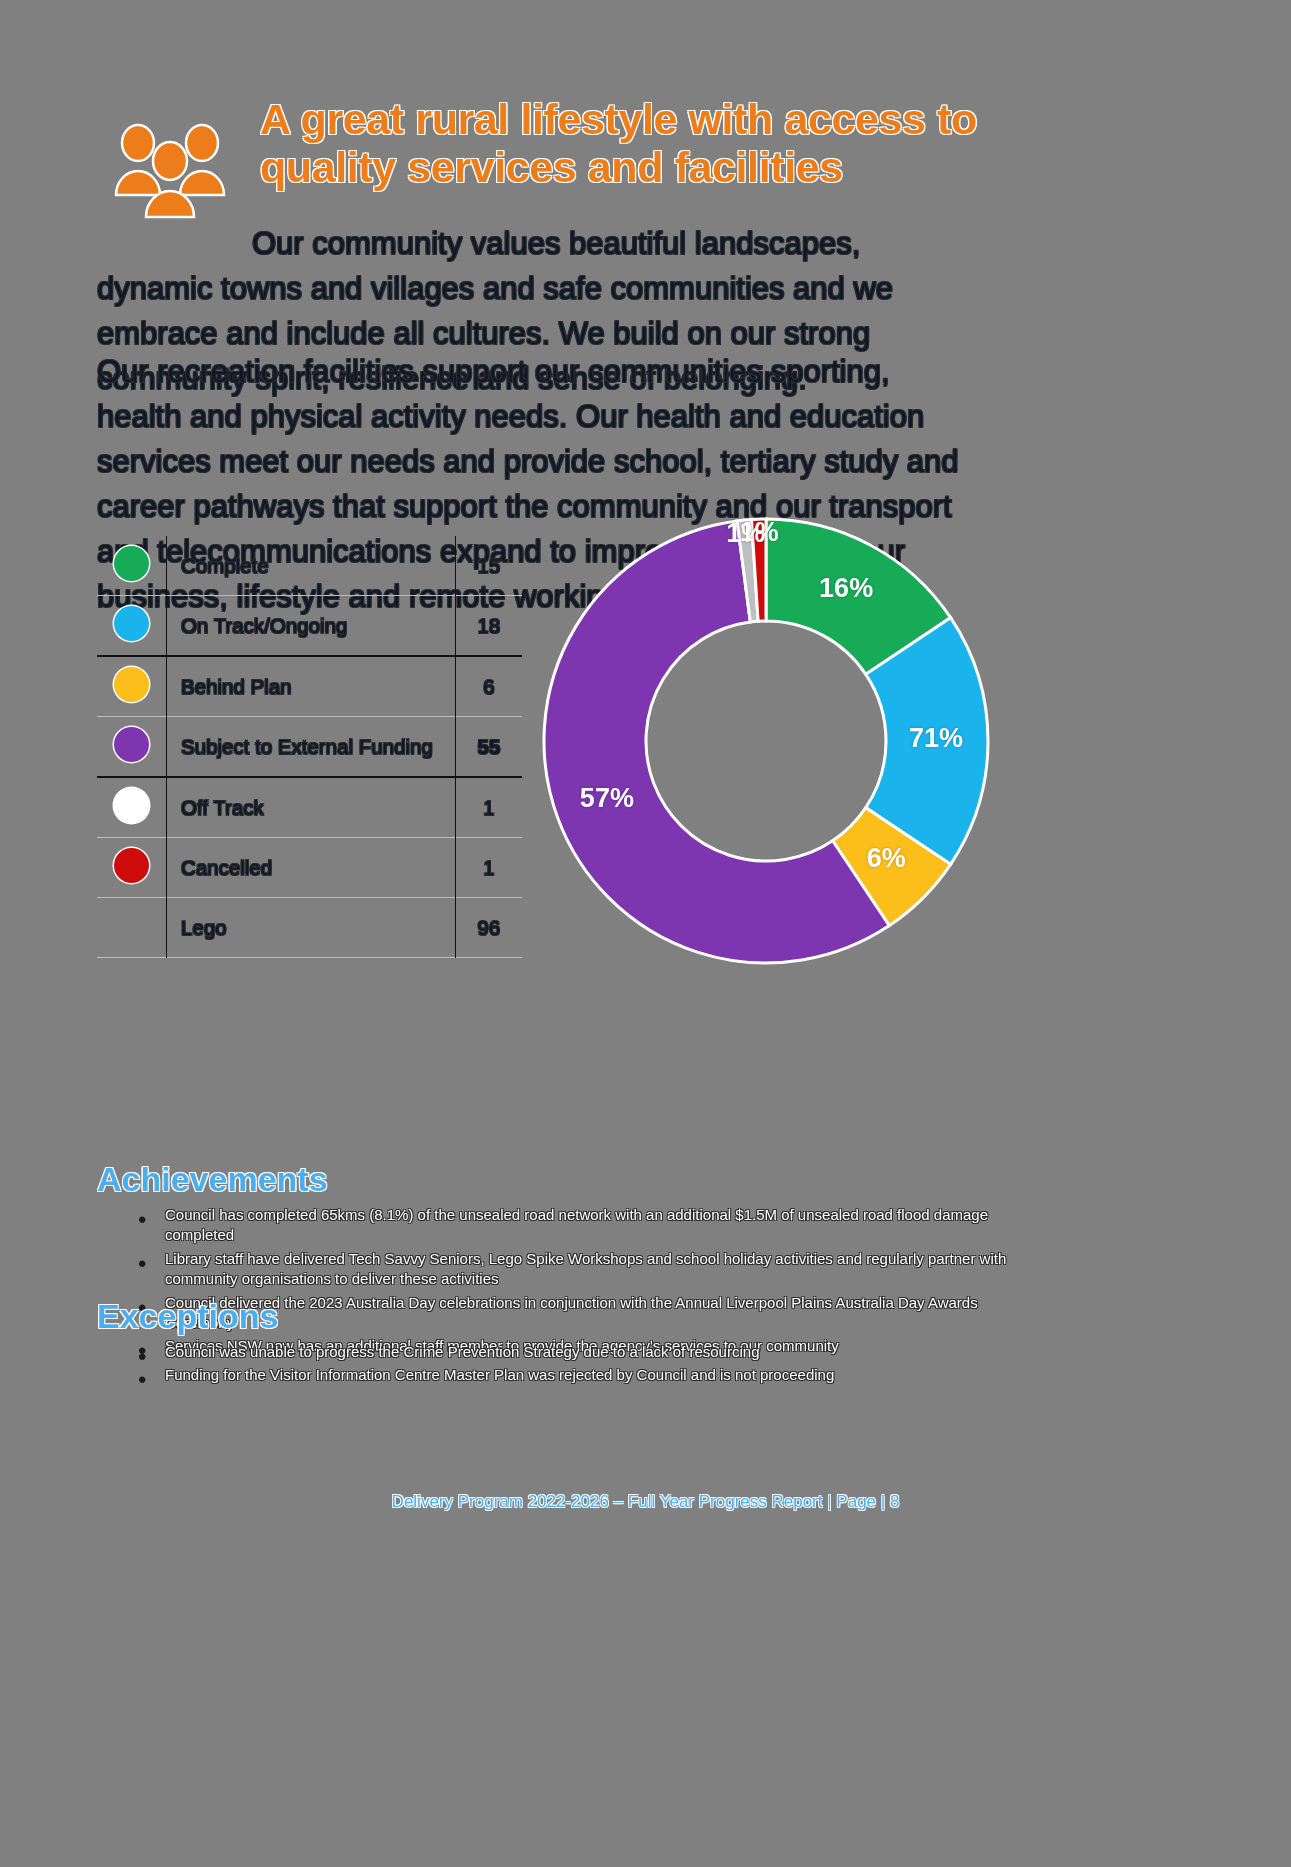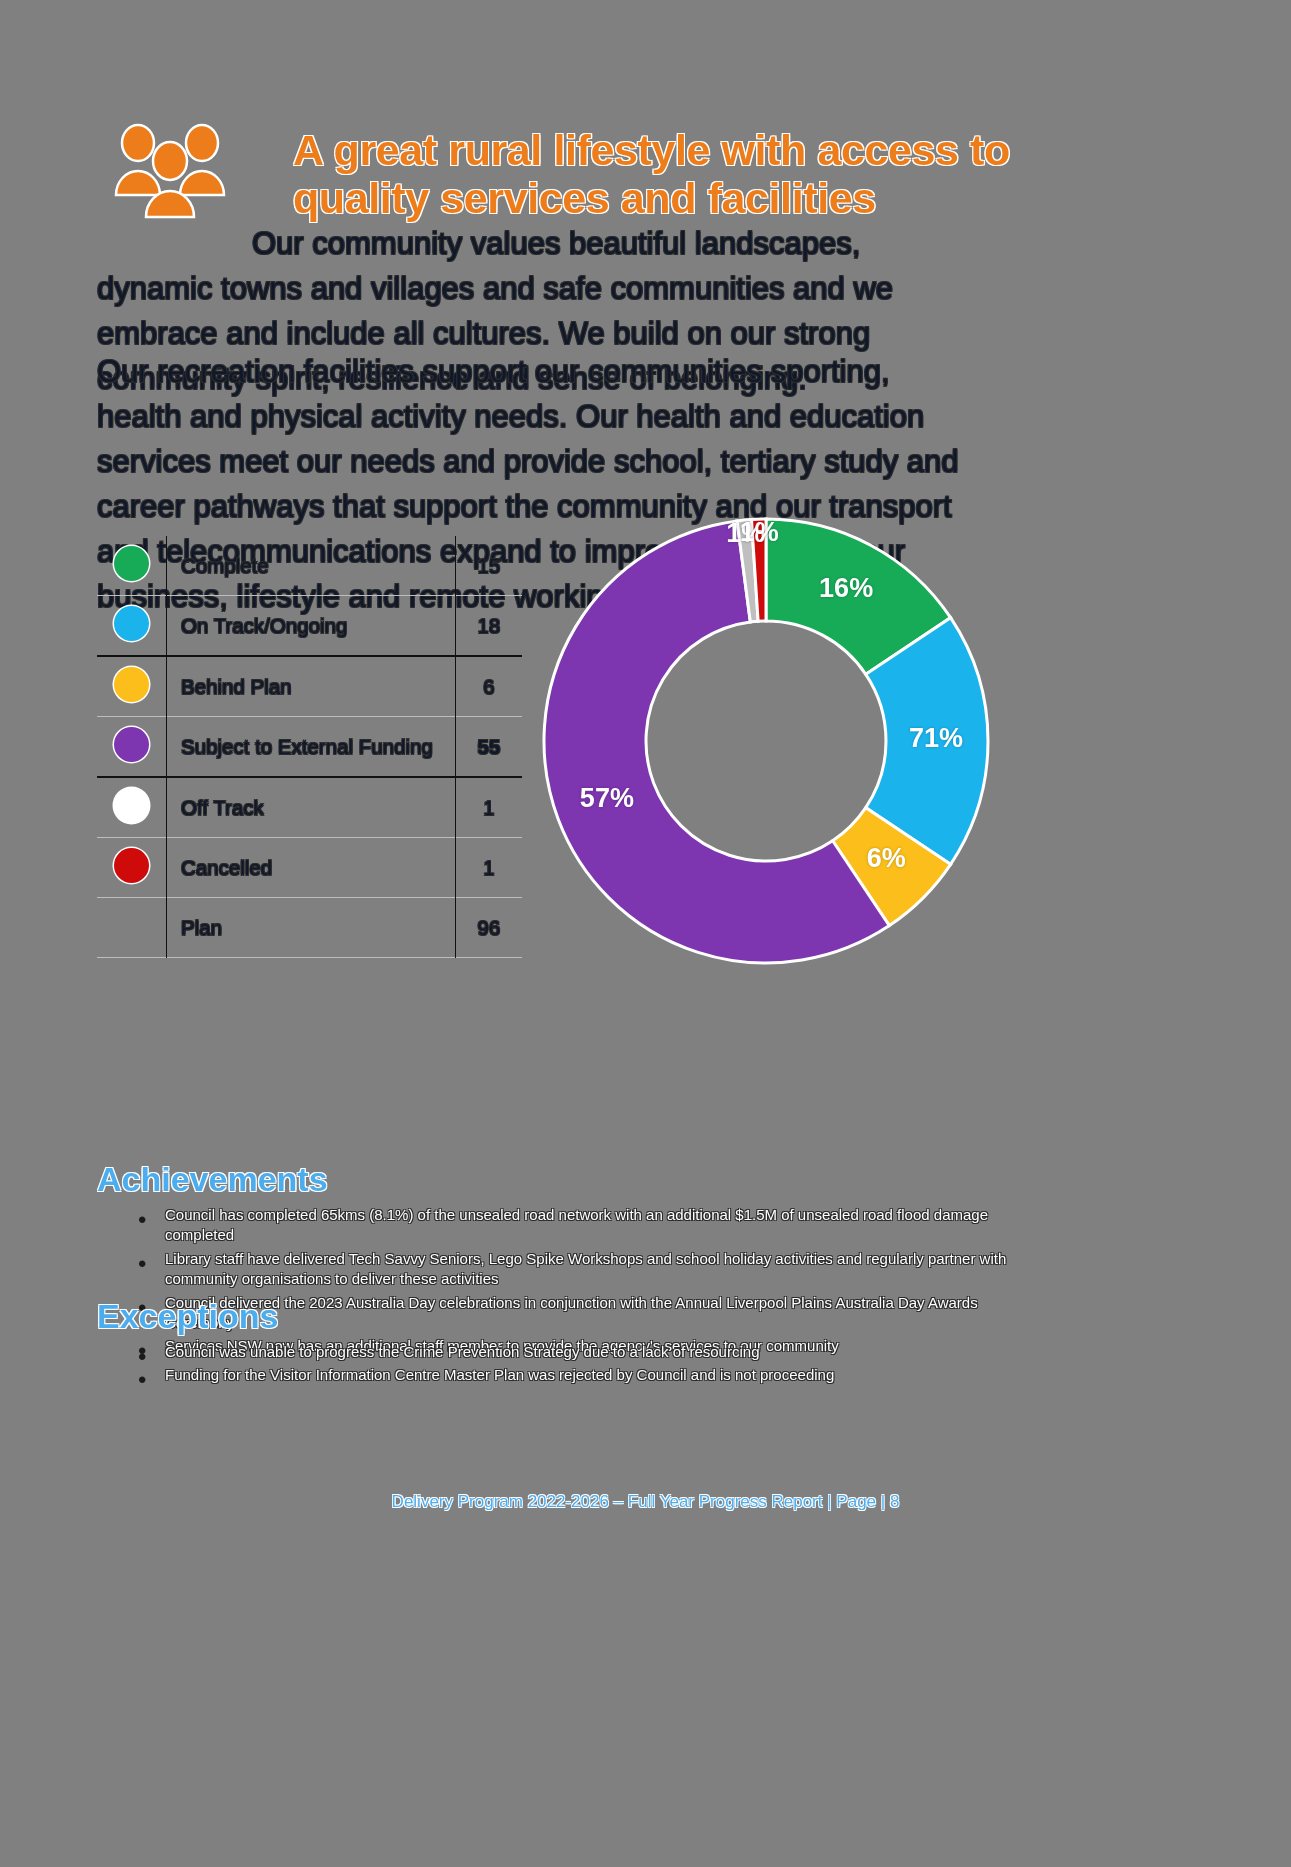--- a/index.html
+++ b/index.html
@@ -6,21 +6,21 @@
   body{
     width:1291px;height:1867px;
     background:#808080;
     font-family:"Liberation Sans", sans-serif;
     overflow:hidden;
     position:relative;
   }
   .page{position:absolute;left:0;top:0;width:1291px;height:1867px;}
 
   
-  .header{position:absolute;left:110px;top:95px;width:900px;display:flex;align-items:flex-end;gap:33px;}
+  .header{position:absolute;left:110px;top:95px;width:900px;display:flex;align-items:flex-start;}
   .people-icon{width:120px;height:105px;flex:0 0 120px;margin-top:22px;position:relative;}
   .header-title{
     margin-left:30px;
     font-size:43px;line-height:1.12;
     font-weight:bold;
     color:#ED7D1B;
     letter-spacing:-0.4px;
     text-shadow:
       -1.2px -1.2px 0 #ffffff, 1.2px -1.2px 0 #ffffff,
       -1.2px  1.2px 0 #ffffff, 1.2px  1.2px 0 #ffffff;
@@ -181,21 +181,21 @@
       </tr>
       <tr>
         <td class="c-dot">
           <span class="dot" style="background:#CF0A0A"></span>
         </td>
         <td class="c-label">Cancelled</td>
         <td class="c-val">1</td>
       </tr>
       <tr class="total-row">
         <td class="c-dot"></td>
-        <td class="c-label">Plan</td>
+        <td class="c-label">Lego</td>
         <td class="c-val">96</td>
       </tr>
     </tbody>
   </table>
 
   <div class="donut-wrap">
     <svg class="donut" viewBox="0 0 450 450">
       <g id="donut-slices" stroke="#ffffff" stroke-width="3">
           <path d="M 225 3 A 222 222 0 0 1 409.58625393116506 101.66340826964831 L 324.7763534763054 158.33157203764773 A 120 120 0 0 0 225 105 Z" fill="#17AB58"></path>
           <path d="M 409.58625393116506 101.66340826964831 A 222 222 0 0 1 409.58625393116506 348.3365917303517 L 324.7763534763054 291.66842796235227 A 120 120 0 0 0 324.7763534763054 158.33157203764773 Z" fill="#1BB3EC"></path>

